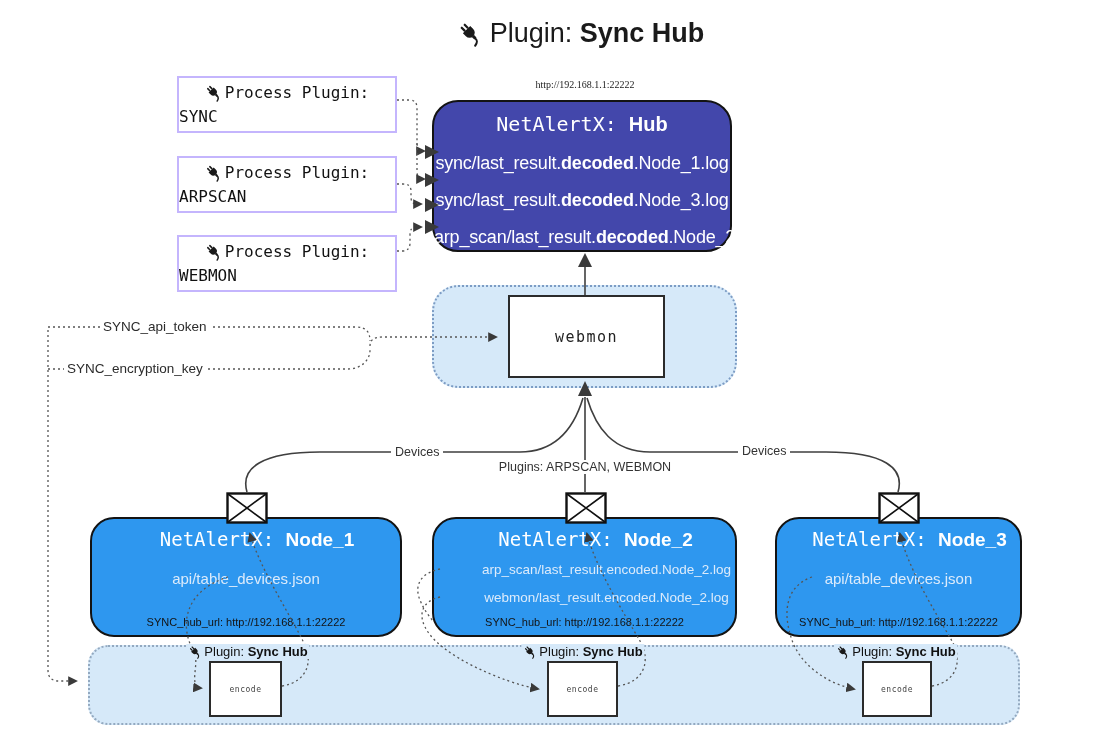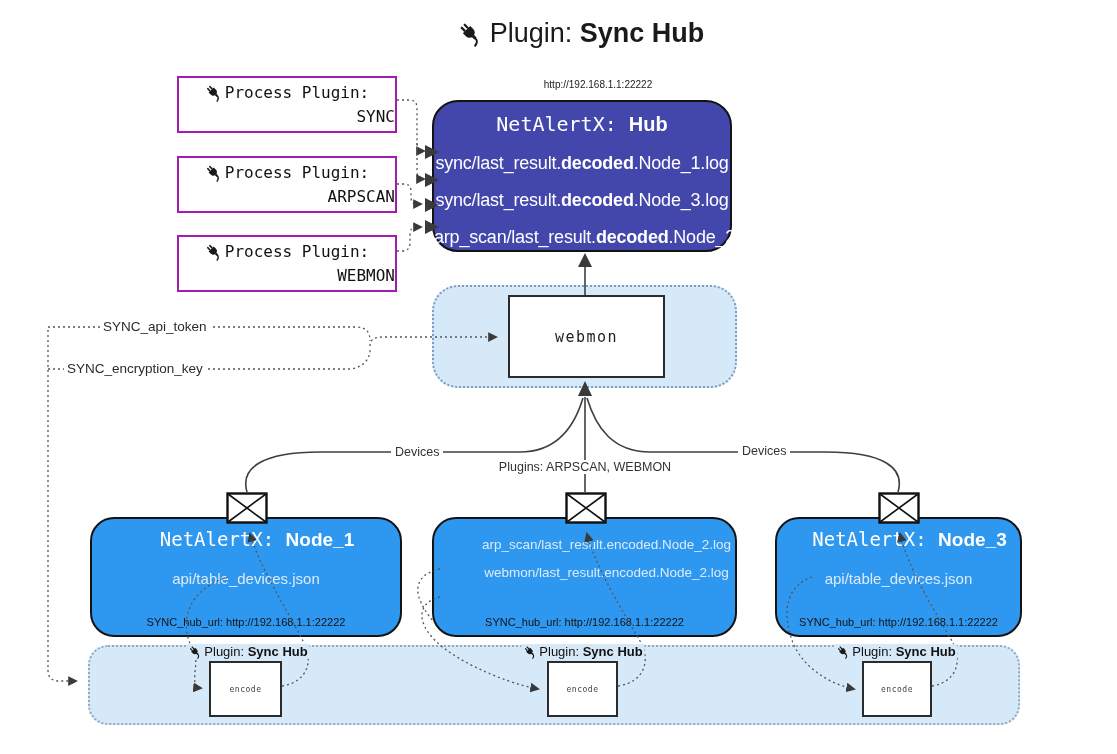--- a/index.html
+++ b/index.html
@@ -7,33 +7,33 @@
           font-family:"Liberation Sans",sans-serif;}
   .abs{position:absolute;}
   .mono{font-family:"DejaVu Sans Mono",monospace;}
 
   
   .title{top:18px;left:581px;transform:translateX(-50%);font-size:27px;color:#1a1a1a;
          white-space:nowrap;display:flex;align-items:center;gap:6px;z-index:2;}
   .title b{font-weight:bold;}
 
   
-  .hub-url{top:79px;left:598px;transform:translateX(-50%);font-size:10px;color:#222;z-index:2;white-space:nowrap;}
+  .hub-url{top:79px;left:585px;transform:translateX(-50%);font-size:10px;color:#222;z-index:2;white-space:nowrap;font-family:Liberation Serif, serif;}
   .hub{left:432px;top:100px;width:300px;height:152px;background:#4347ab;border:2px solid #131313;
        border-radius:26px;box-sizing:border-box;color:#fff;text-align:center;z-index:1;
        padding-top:9px;}
   .hub-title{font-size:20px;line-height:26px;margin-bottom:5px;white-space:nowrap;}
   .hub-title .mono{font-size:20px;}
   .hub-title b{font-family:"Liberation Sans",sans-serif;font-weight:bold;}
   .hub-line{font-size:18px;line-height:21px;letter-spacing:-0.2px;white-space:nowrap;margin-top:16px;}
   .hub-line b{font-weight:bold;}
 
   
-  .pp{left:177px;width:220px;height:57px;background:#fff;border:2px solid #a21caf;box-sizing:border-box;
-      text-align:right;z-index:1;font-family:"DejaVu Sans Mono",monospace;font-size:16px;
+  .pp{left:177px;width:220px;height:57px;background:#fff;border:2px solid #c4b5fd;box-sizing:border-box;
+      text-align:left;z-index:1;font-family:"DejaVu Sans Mono",monospace;font-size:16px;
       line-height:24px;color:#111;padding-top:3px;}
   .pp .l1{display:flex;align-items:center;justify-content:center;gap:2px;white-space:nowrap;}
 
   
   .decode-band{left:432px;top:285px;width:305px;height:103px;background:#d6e9f9;
                border:2px dotted #7c9cc4;border-radius:26px;box-sizing:border-box;z-index:1;}
   .decode-box{left:508px;top:295px;width:157px;height:83px;background:#fff;border:2px solid #2b2b2b;
               box-sizing:border-box;display:flex;align-items:center;justify-content:center;
               font-family:"DejaVu Sans Mono",monospace;font-size:15px;letter-spacing:1.5px;color:#222;z-index:2;}
 
@@ -161,20 +161,21 @@
   <div class="abs edge-chip dev-left">Devices</div>
   <div class="abs edge-chip dev-right">Devices</div>
   <div class="abs edge-chip plugins-mid">Plugins: ARPSCAN, WEBMON</div>
 
   <div class="abs node node1">
     <div class="node-title"><span class="mono">NetAlertX: </span><b>Node_1</b></div>
     <div class="node-line">api/table_devices.json</div>
     <div class="node-url">SYNC_hub_url: http://192.168.1.1:22222</div>
   </div>
   <div class="abs node node2">
+    <div class="node-title"><span class="mono">NetAlertX: </span><b>Node_2</b></div>
     <div class="node-line">arp_scan/last_result.encoded.Node_2.log</div>
     <div class="node-line">webmon/last_result.encoded.Node_2.log</div>
     <div class="node-url">SYNC_hub_url: http://192.168.1.1:22222</div>
   </div>
   <div class="abs node node3">
     <div class="node-title"><span class="mono">NetAlertX: </span><b>Node_3</b></div>
     <div class="node-line">api/table_devices.json</div>
     <div class="node-url">SYNC_hub_url: http://192.168.1.1:22222</div>
   </div>
 

